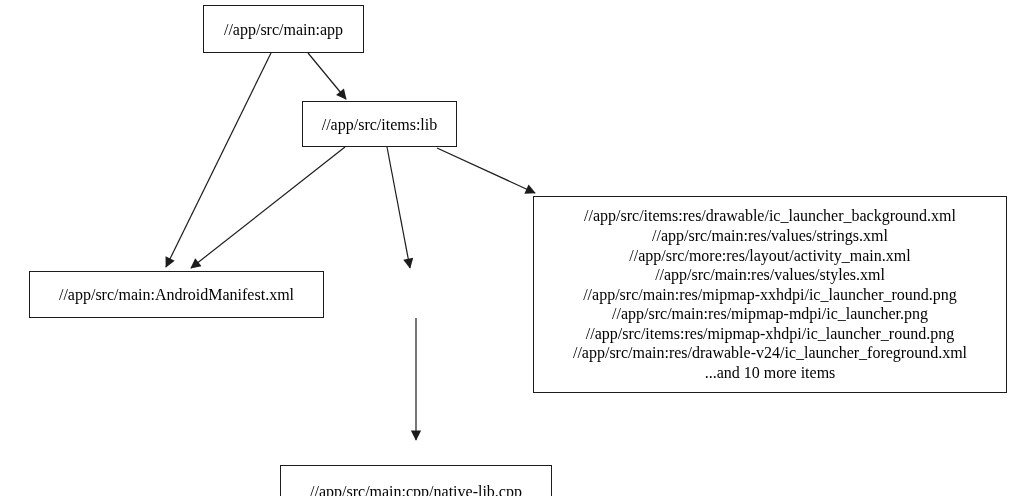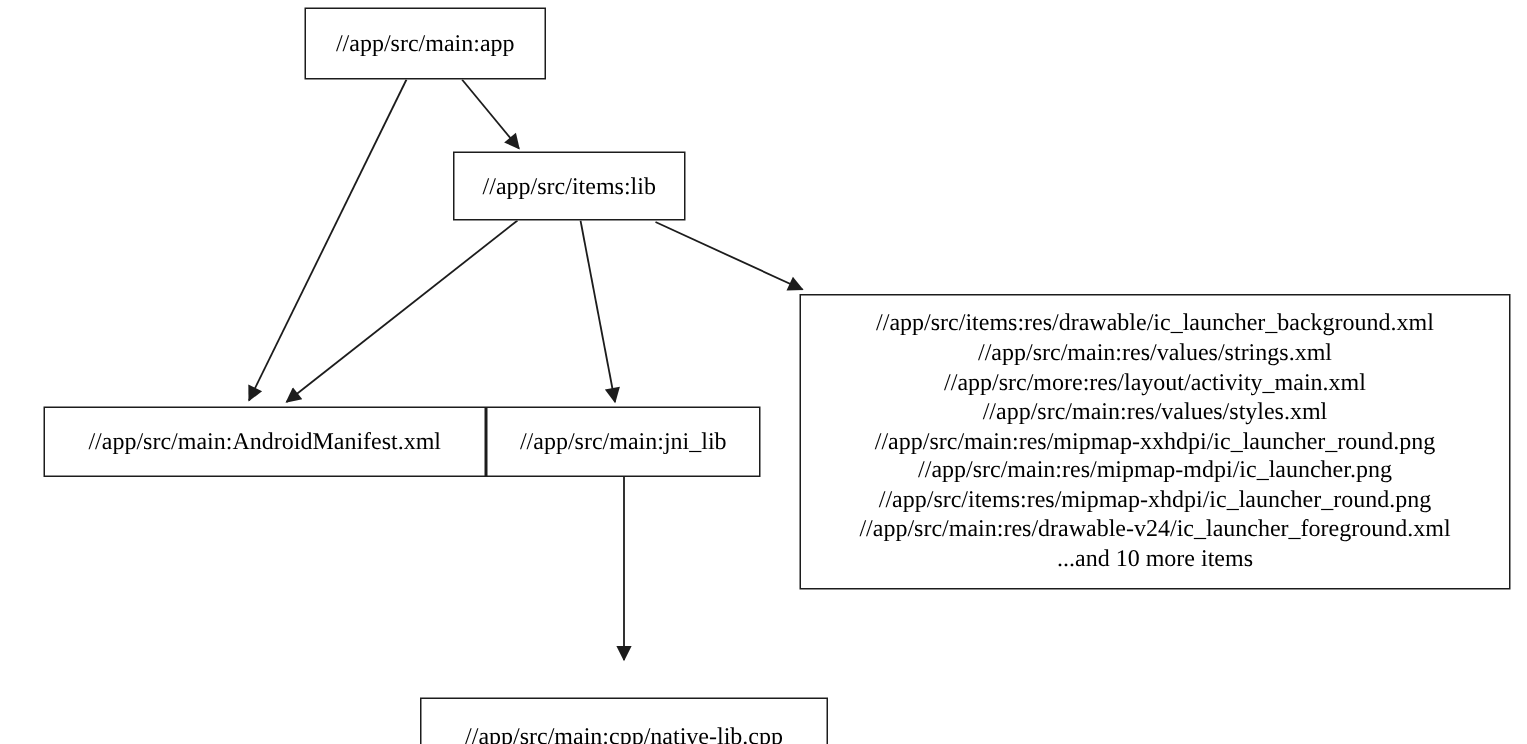--- a/index.html
+++ b/index.html
@@ -70,23 +70,20 @@
   </div>
 
   <div class="node" id="node-lib">
     <span>//app/src/items:lib</span>
   </div>
 
   <div class="node" id="node-manifest">
     <span>//app/src/main:AndroidManifest.xml</span>
   </div>
 
-  <div class="node" id="node-jni-lib">
-    <span>//app/src/main:jni_lib</span>
-  </div>
 
   <div class="node" id="node-res">
     <div class="res-line">//app/src/items:res/drawable/ic_launcher_background.xml</div>
     <div class="res-line">//app/src/main:res/values/strings.xml</div>
     <div class="res-line">//app/src/more:res/layout/activity_main.xml</div>
     <div class="res-line">//app/src/main:res/values/styles.xml</div>
     <div class="res-line">//app/src/main:res/mipmap-xxhdpi/ic_launcher_round.png</div>
     <div class="res-line">//app/src/main:res/mipmap-mdpi/ic_launcher.png</div>
     <div class="res-line">//app/src/items:res/mipmap-xhdpi/ic_launcher_round.png</div>
     <div class="res-line">//app/src/main:res/drawable-v24/ic_launcher_foreground.xml</div>

